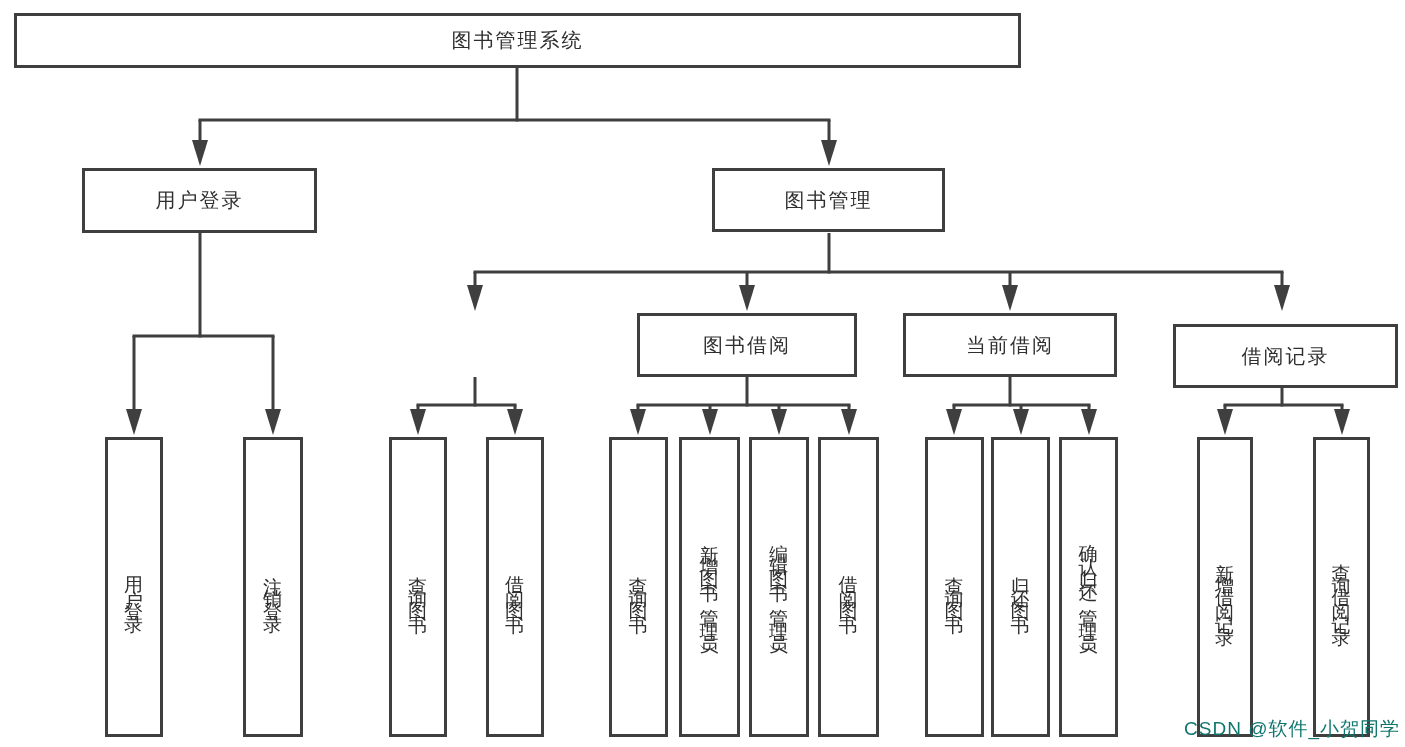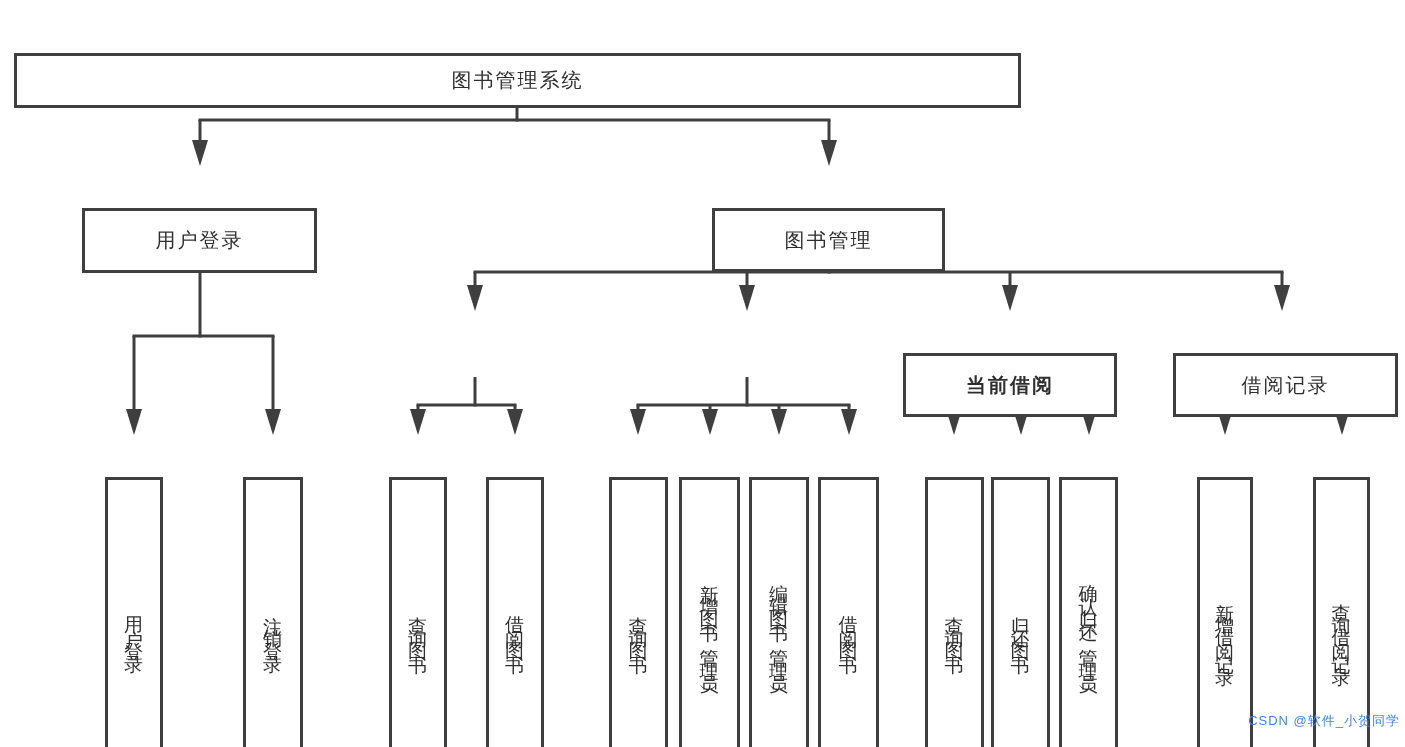--- a/index.html
+++ b/index.html
@@ -4,30 +4,30 @@
 <style>
   html,body { margin:0; padding:0; background:#ffffff; }
   .stage {
     position:relative; width:1405px; height:747px; background:#ffffff;
     font-family:"Liberation Sans","DejaVu Sans",sans-serif; overflow:hidden;
   }
   .connectors { position:absolute; left:0; top:0; width:1405px; height:747px; }
   .node {
     position:absolute; box-sizing:border-box; background:#ffffff;
     border:3px solid #3f3f3f; color:#2f2f2f;
-    display:flex; align-items:center; justify-content:center; z-index:2;margin-top:40px;
+    display:flex; align-items:center; justify-content:center; z-index:2;
   }
   .h-node { font-size:20px; letter-spacing:2px; white-space:nowrap; }
   .v-node .vtext {
     writing-mode:vertical-rl; text-orientation:mixed;
     font-size:19px; line-height:1; letter-spacing:13px;
   }
   .watermark {
-    position:absolute; right:5px; bottom:17px; z-index:3;
-    font-size:13px; color:#3b82f6; letter-spacing:1px; white-space:nowrap;
+    position:absolute; right:5px; bottom:5px; z-index:3;
+    font-size:19px; color:#0f766e; letter-spacing:1px; white-space:nowrap;
   }
 </style>
 </head>
 <body>
 
 <div class="stage">
 
   <svg class="connectors" viewBox="0 0 1405 747" xmlns="http://www.w3.org/2000/svg">
     <g stroke="#3f3f3f" stroke-width="3" fill="none">
 
@@ -98,24 +98,27 @@
     <span>图书管理系统</span>
   </div>
 
   <div class="node h-node" style="left:82px; top:168px; width:235px; height:65px;">
     <span>用户登录</span>
   </div>
   <div class="node h-node" style="left:712px; top:168px; width:233px; height:64px;">
     <span>图书管理</span>
   </div>
 
-  <div class="node h-node" style="left:903px; top:313px; width:214px; height:64px;font-weight:bold;">
+  <div class="node h-node" style="left:637px; top:313px; width:220px; height:64px;">
+    <span>图书借阅</span>
+  </div>
+  <div class="node h-node" style="left:903px; top:313px; width:214px; height:64px;">
     <span>当前借阅</span>
   </div>
-  <div class="node h-node" style="left:1173px; top:313px; width:225px; height:64px;">
+  <div class="node h-node" style="left:1173px; top:324px; width:225px; height:64px;">
     <span>借阅记录</span>
   </div>
 
   <div class="node v-node" style="left:105px; top:437px; width:58px; height:300px;">
     <span class="vtext">用户登录</span>
   </div>
   <div class="node v-node" style="left:243px; top:437px; width:60px; height:300px;">
     <span class="vtext">注销登录</span>
   </div>
 

